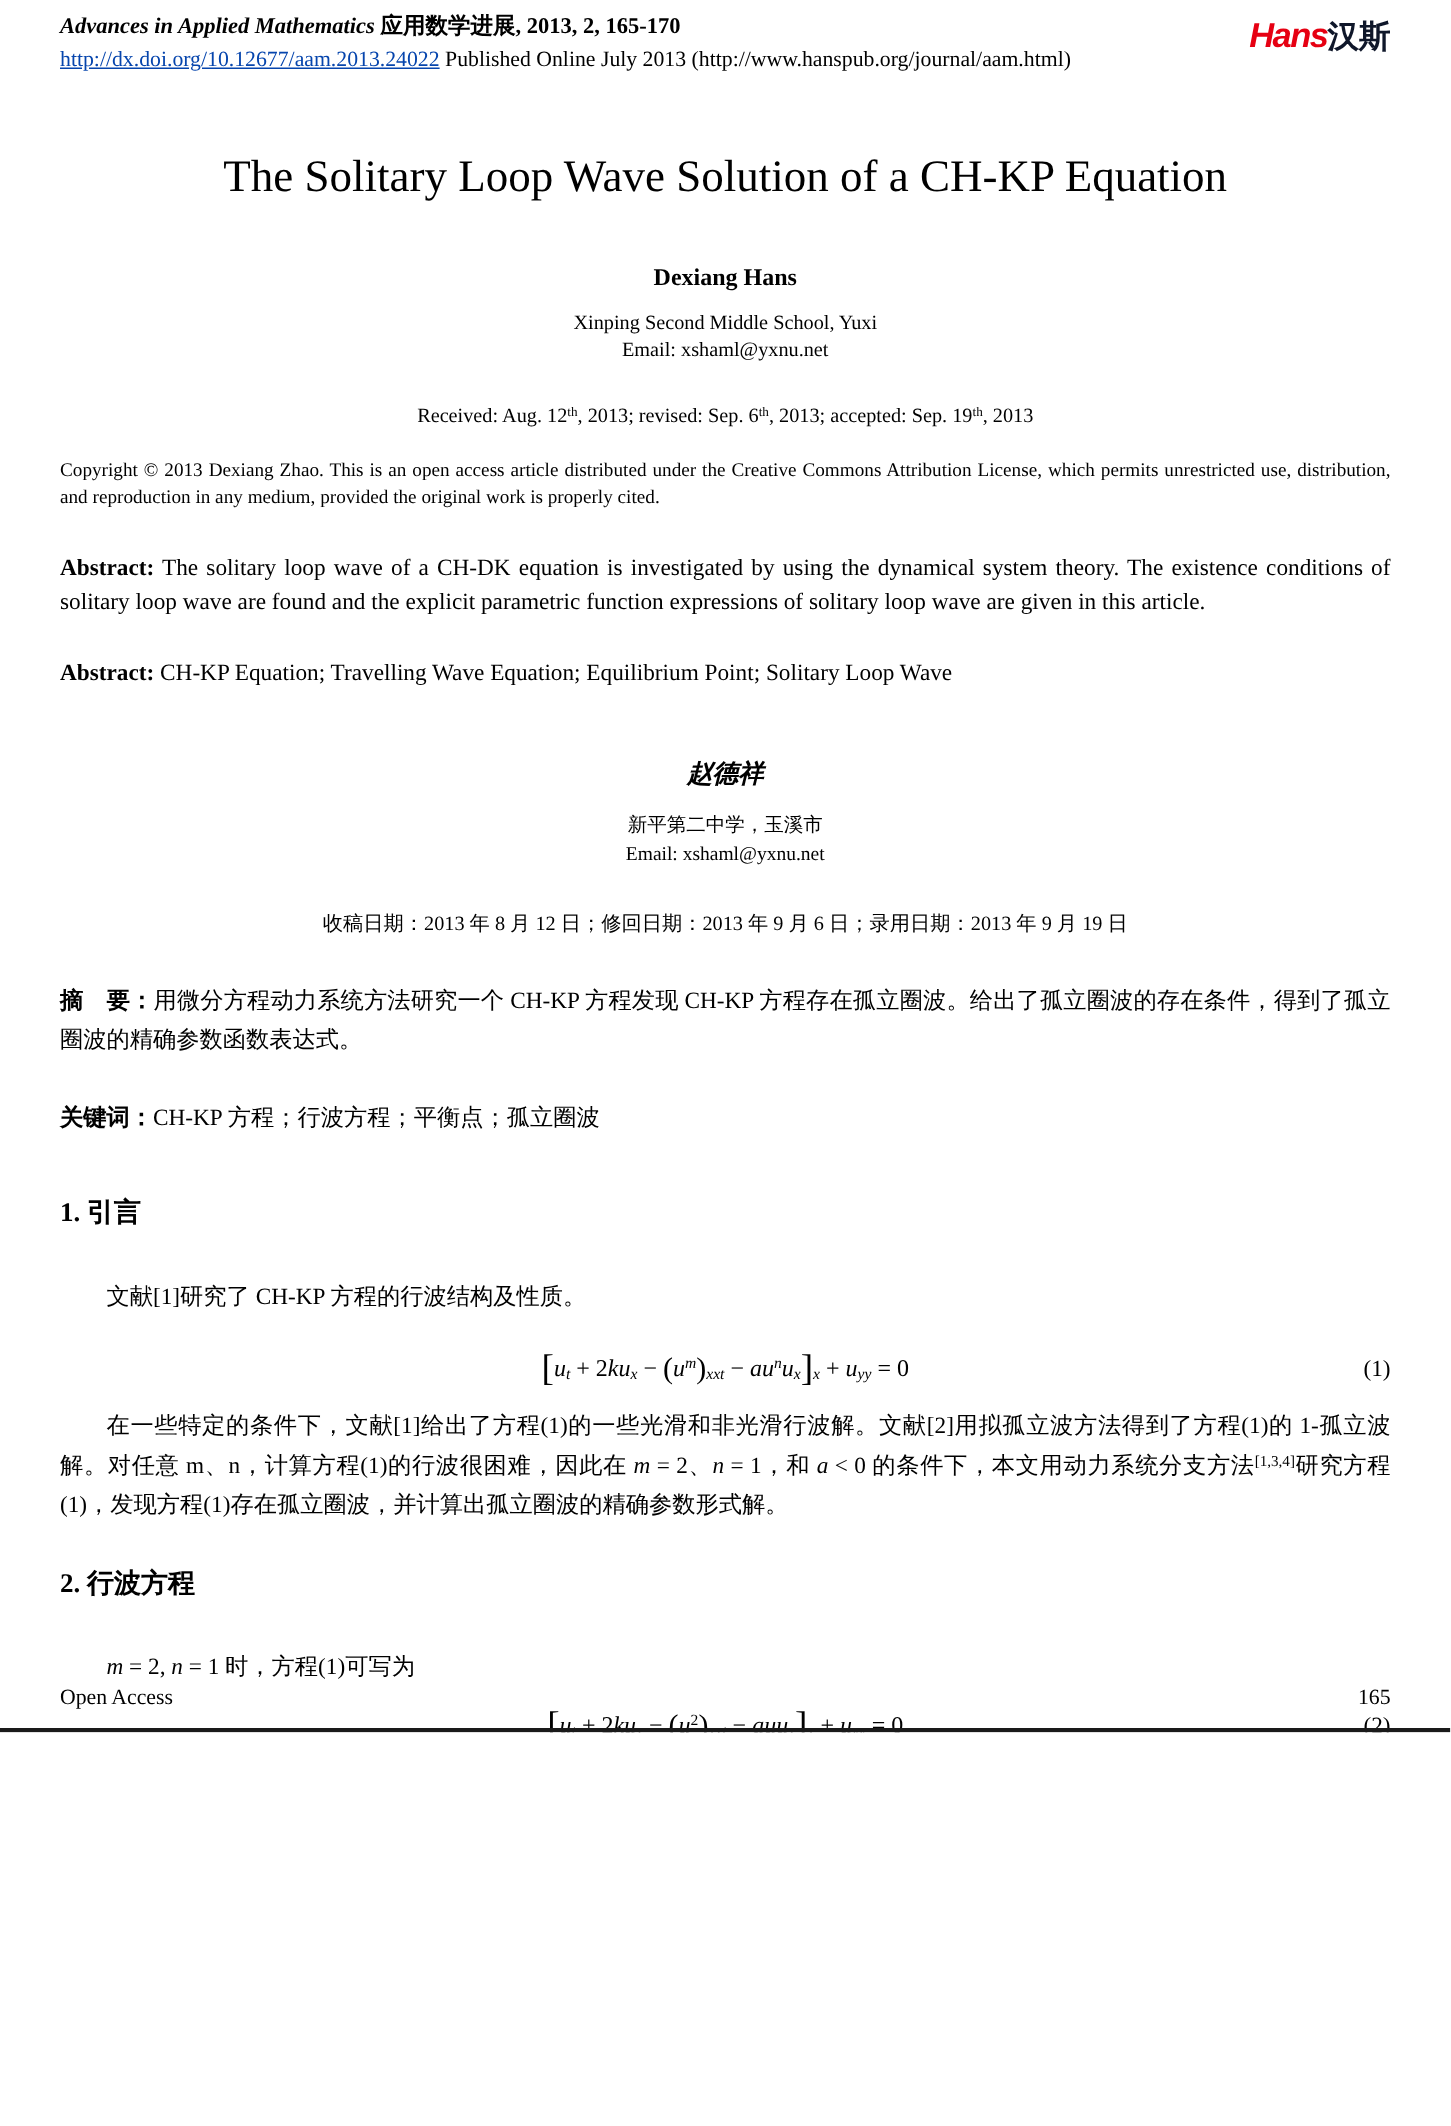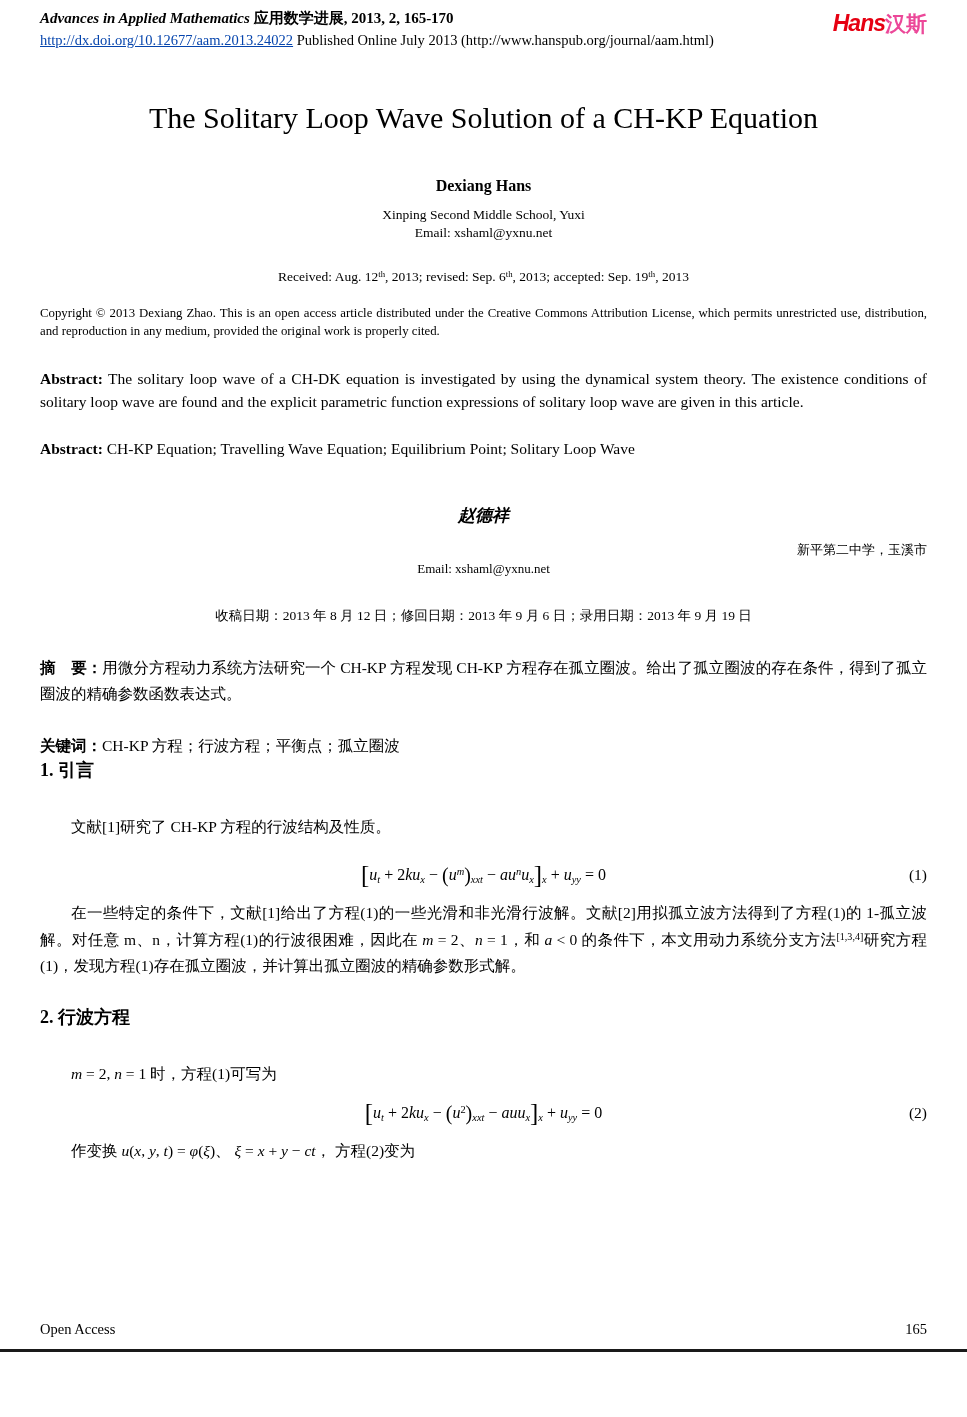--- a/index.html
+++ b/index.html
@@ -1,58 +1,58 @@
 <!DOCTYPE html>
 <html><head>
 <meta charset="utf-8">
 <style>
   * { margin: 0; padding: 0; box-sizing: border-box; }
   html, body { background: #ffffff; }
   body { font-family: "Liberation Serif", serif; color: #000; }
   .page {
     position: relative;
     width: 967px;
-    height: 1352px;
+    height: 1155px;
     margin: 0 auto;
     background: #fff;
     padding: 8px 40px 0 40px;
     overflow: hidden;
   }
   
   .hdr { display: flex; justify-content: space-between; align-items: flex-start; }
   .hdr-left { font-size: 15px; line-height: 1.35; }
   .jname { font-weight: bold; font-style: italic; }
   .jzh, .jissue { font-weight: bold; font-style: normal; }
   .hdr-line2 { font-size: 14.5px; margin-top: 3px; }
   .doi { color: #0645ad; text-decoration: underline; cursor: pointer; }
   .pub { color: #000; }
   .logo { white-space: nowrap; padding-top: 2px; }
   .logo-red { color: #e60012; font-family: "Liberation Sans", sans-serif; font-weight: bold; font-style: italic; font-size: 23px; letter-spacing: -1px; }
-  .logo-zh { color: #ec4899; font-family: "Liberation Sans", sans-serif; font-weight: bold; font-size: 21px; }
+  .logo-zh { color: #0f172a; font-family: "Liberation Sans", sans-serif; font-weight: bold; font-size: 21px; }
   
   .title-en { margin-top: 50px; text-align: center; font-size: 30px; font-weight: normal; }
   .author-en { margin-top: 42px; text-align: center; font-size: 16px; font-weight: bold; }
   .affil { margin-top: 12px; text-align: center; font-size: 13.5px; }
   .email { margin-top: 2px; text-align: center; font-size: 13.5px; }
   .received { margin-top: 28px; text-align: center; font-size: 13.5px; }
   .copyright { margin-top: 20px; font-size: 12.8px; text-align: justify; line-height: 1.4; }
   .abstract { margin-top: 26px; font-size: 15.5px; text-align: justify; line-height: 1.5; }
   .abstract b, .kw b { font-weight: bold; }
   .kw { margin-top: 24px; font-size: 15.5px; text-align: justify; line-height: 1.5; }
   
   .title-zh { margin-top: 40px; text-align: center; font-size: 30px; font-weight: bold; }
   .author-zh { margin-top: 44px; text-align: center; font-size: 17px; font-weight: bold; font-style: italic; }
-  .affil-zh { margin-top: 14px; text-align: right; font-size: 13px; }
+  .affil-zh { margin-top: 14px; text-align: center; font-size: 13px; }
   .email-zh { margin-top: 2px; text-align: center; font-size: 13px; }
   .received-zh { margin-top: 30px; text-align: center; font-size: 13.5px; }
   .abs-zh { margin-top: 30px; font-size: 15.5px; text-align: justify; line-height: 1.65; }
   .kw-zh { margin-top: 26px; font-size: 15.5px; line-height: 1.65; }
   .zh-label { font-weight: bold; }
   
-  .sec-title { font-size: 18px; font-weight: bold; }
+  .sec-title { margin-top: 38px; font-size: 18px; font-weight: bold; }
   .para { margin-top: 16px; font-size: 15.5px; line-height: 1.7; text-align: justify; }
   .indent { text-indent: 2em; margin-top: 32px; }
   .it { font-style: italic; }
   sup, sub { font-size: 0.65em; line-height: 0; }
   sub { vertical-align: -0.25em; }
   sup { vertical-align: 0.45em; }
   .big { font-size: 1.55em; vertical-align: -0.13em; line-height: 0; }
   .big2 { font-size: 1.25em; vertical-align: -0.08em; line-height: 0; }
   
   .eq-row { position: relative; margin-top: 20px; margin-bottom: 6px; padding: 6px 30px; text-align: center; font-size: 16px; }

